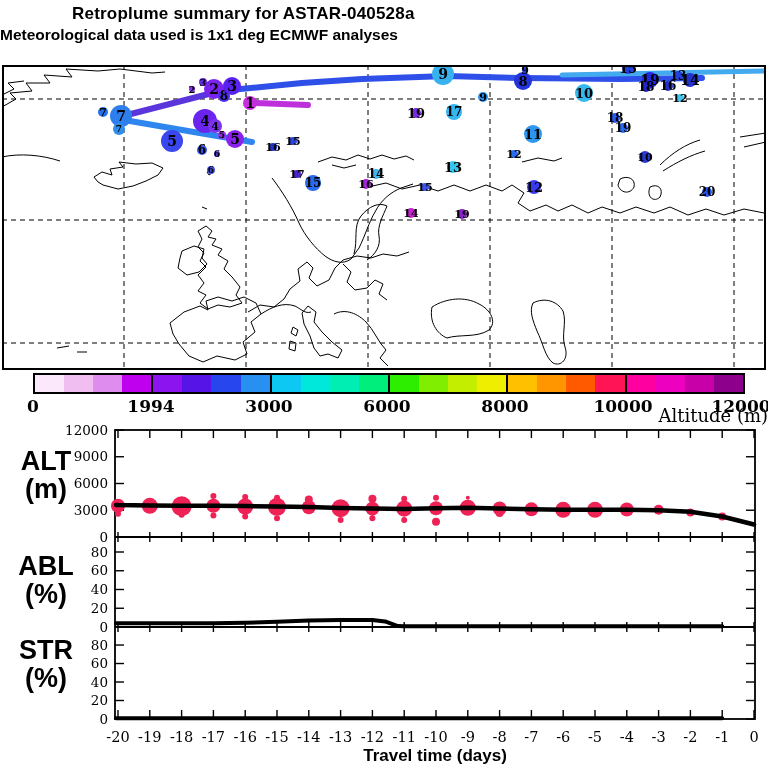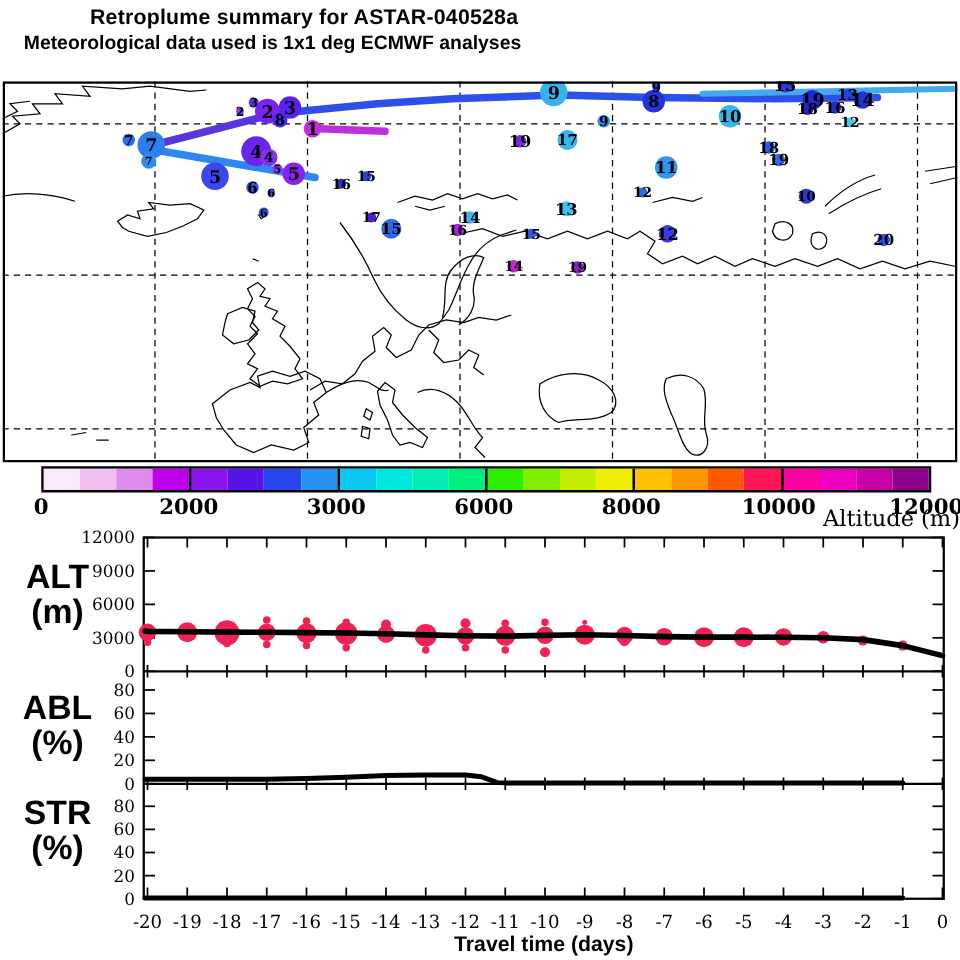--- a/index.html
+++ b/index.html
@@ -1,21 +1,21 @@
 <!DOCTYPE html>
 <html><head>
 <meta charset="utf-8">
 <style>
   html,body{margin:0;padding:0;background:#fff;}
   .page{position:relative;width:768px;height:768px;background:#fff;overflow:hidden;
         font-family:"Liberation Sans",sans-serif;color:#000;}
   .hdr{position:absolute;left:0;top:0;width:768px;text-align:left;font-weight:bold;}
   .hdr-line1{margin-top:4px;padding-left:72px;font-size:17px;letter-spacing:.2px;}
   .hdr-line2{margin-top:3px;display:flex;justify-content:center;gap:42px;font-size:16px;}
-  .hdr-line3{margin-top:2px;font-size:15.5px;padding-left:19px;}
+  .hdr-line3{margin-top:2px;font-size:15.5px;}
   #map{position:absolute;left:2px;top:65px;}
   .grat{stroke:#000;stroke-width:1;stroke-dasharray:5,4;}
   .coast{stroke:#000;fill:none;stroke-width:1;}
   .ptlabel{font-family:"DejaVu Serif",serif;font-weight:bold;fill:#000;}
   #cbar{position:absolute;left:33px;top:373px;width:712px;height:21px;
         border:2px solid #000;box-sizing:border-box;display:flex;}
   #cbar .cell{flex:1 1 0;height:100%;}
   #cbar .sep{border-left:2px solid #000;}
   #cbar-labels{position:absolute;left:33px;top:396px;width:708px;height:18px;}
   #cbar-labels span{position:absolute;transform:translateX(-50%);
@@ -202,21 +202,21 @@
       <div class="cell" style="background: rgb(255, 150, 0);"></div>
       <div class="cell" style="background: rgb(255, 90, 0);"></div>
       <div class="cell" style="background: rgb(255, 20, 86);"></div>
       <div class="cell sep" style="background: rgb(255, 0, 160);"></div>
       <div class="cell" style="background: rgb(238, 0, 192);"></div>
       <div class="cell" style="background: rgb(200, 0, 168);"></div>
       <div class="cell" style="background: rgb(140, 0, 140);"></div>
     </div>
   <div id="cbar-labels">
       <span style="left: 0px;">0</span>
-      <span style="left: 118px;">2000</span>
+      <span style="left: 118px;">1994</span>
       <span style="left: 236px;">3000</span>
       <span style="left: 354px;">6000</span>
       <span style="left: 472px;">8000</span>
       <span style="left: 590px;">10000</span>
       <span style="left: 708px;">12000</span>
     </div>
   <div class="cbar-title">Altitude (m)</div>
 
   <svg id="panels" width="768" height="768" viewBox="0 0 768 768">
       <rect x="115" y="430" width="640" height="289" class="spine"></rect>

